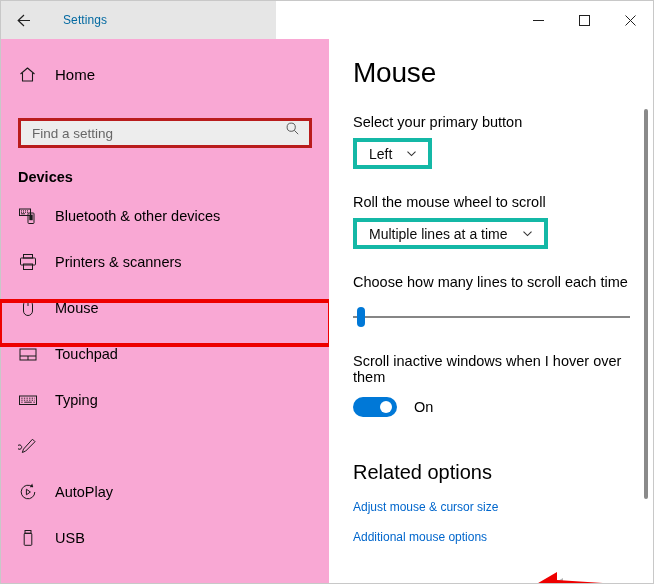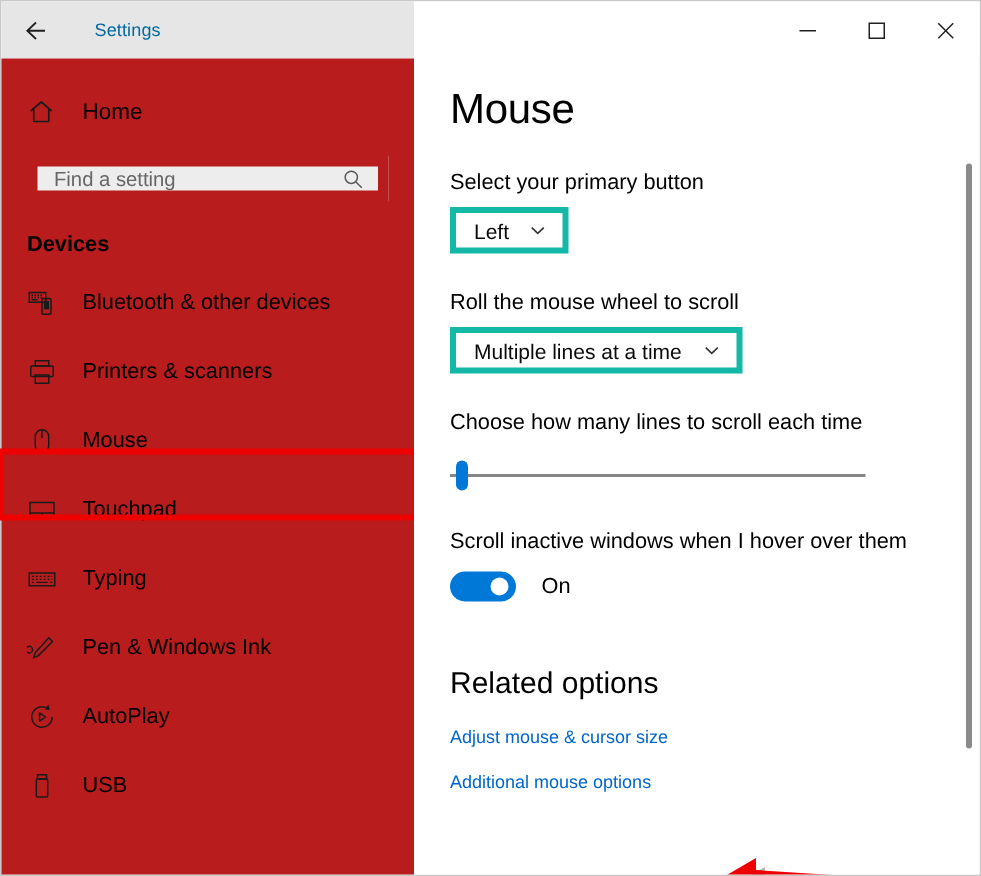--- a/index.html
+++ b/index.html
@@ -66,45 +66,45 @@
 
   
   .body-split {
     flex: 1 1 auto;
     display: flex;
     min-height: 0;
   }
 
   
   .sidebar {
-    width: 275px;
+    width: 328px;
     flex: 0 0 auto;
-    background: #b91c1c;
+    background: #f9a8d4;
     position: relative;
   }
   .home-row {
     display: flex;
     align-items: center;
     height: 40px;
     margin-top: 15px;
     padding-left: 17px;
     cursor: default;
   }
   .home-row .ico { width: 30px; display:flex; align-items:center; }
   .home-row .lbl {
     font-size: 15px;
     margin-left: 7px;
   }
   .search-wrap {
-    margin: 10px 17px 0 17px;
+    margin: 24px 17px 0 17px;
     height: 30px;
     background: #ededed;
-    border: 7px solid #b91c1c;
-    display: flex;
-    align-items: flex-end;
+    border: 3px solid #b91c1c;
+    display: flex;
+    align-items: flex-start;
     box-sizing: border-box;
   }
   .search-input {
     flex: 1 1 auto;
     border: none;
     outline: none;
     background: transparent;
     font-family: "Liberation Sans", sans-serif;
     font-size: 13.5px;
     color: #1a1a1a;
@@ -395,21 +395,20 @@
           <span class="lbl">Typing</span>
         </div>
 
         <div class="nav-item">
           <span class="ico">
             <svg width="20" height="20" viewBox="0 0 20 20">
               <path d="M14.5 3.2 L17 5.7 L7.6 15.1 L4.3 16.5 L5.5 13.1 Z" fill="none" stroke="#1a1a1a" stroke-width="1" stroke-linejoin="round"></path>
               <path d="M3 9.5 a2.2 2.2 0 1 0 0.1 0.1" fill="none" stroke="#1a1a1a" stroke-width="1"></path>
             </svg>
           </span>
-          <span class="lbl">Pen &amp; Windows Ink</span>
         </div>
 
         <div class="nav-item">
           <span class="ico">
             <svg width="20" height="20" viewBox="0 0 20 20">
               <path d="M16.8 10 a6.8 6.8 0 1 1 -2.3 -5.1" fill="none" stroke="#1a1a1a" stroke-width="1"></path>
               <path d="M14.2 1.6 L15.2 5 L11.8 5.3 Z" fill="#1a1a1a"></path>
               <path d="M8.4 7.2 L12.4 10 L8.4 12.8 Z" fill="none" stroke="#1a1a1a" stroke-width="1" stroke-linejoin="round"></path>
             </svg>
           </span>

